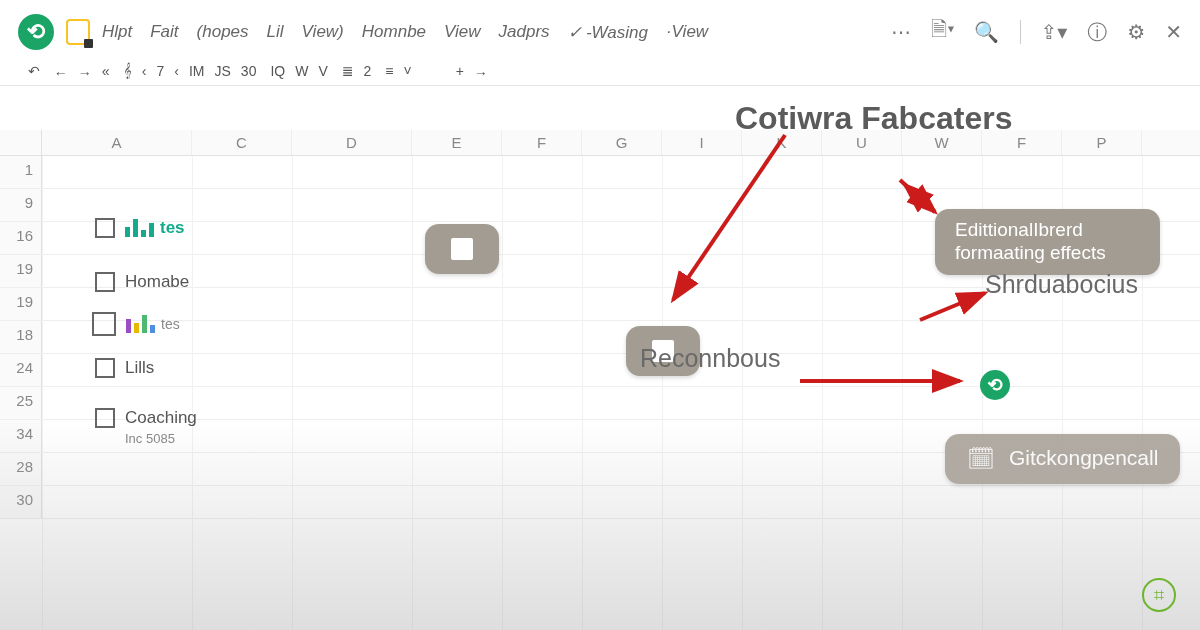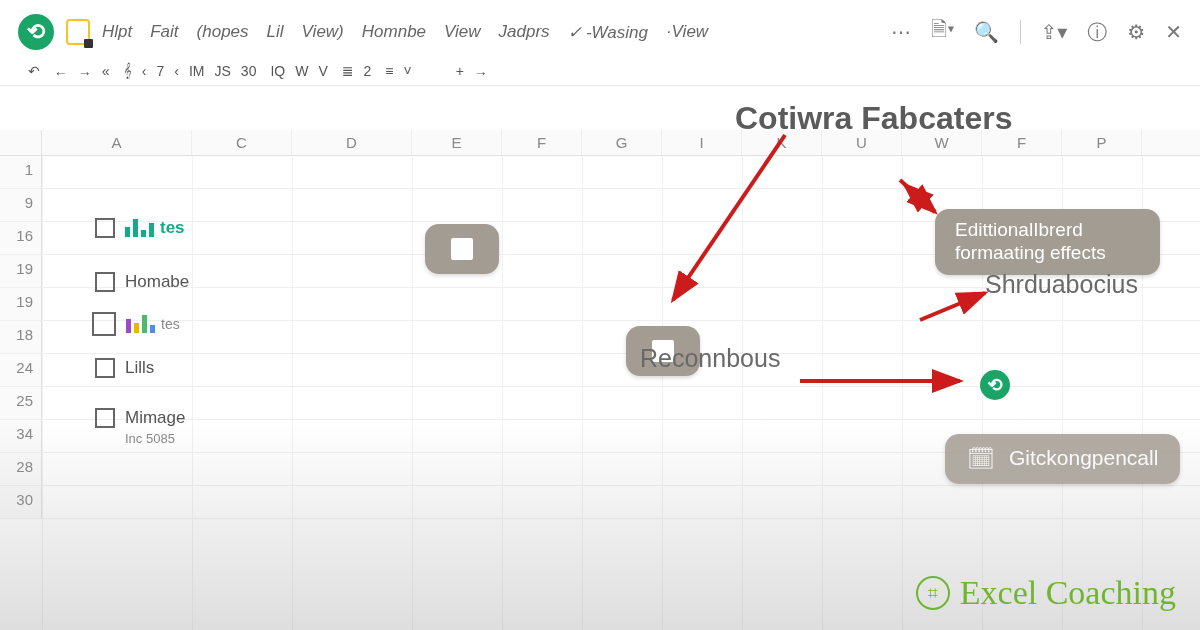--- a/index.html
+++ b/index.html
@@ -280,21 +280,21 @@
   </span>
   <span style="color:#888;font-size:14px">tes</span>
 </div>
 <div class="chkrow" style="left:95px;top:358px">
   <span class="checkbox"></span>
   <span>Lills</span>
 </div>
 <div class="chkrow" style="left:95px;top:408px;align-items:start">
   <span class="checkbox"></span>
   <span>
-    <span>Mimage</span><br>
+    <span>Coaching</span><br>
     <span style="font-size:13px;color:#888">Inc 5085</span>
   </span>
 </div>
 
 <div class="pill" style="left:425px;top:198px">
   <span class="sq"></span>
 </div>
 <div class="pill" style="left:626px;top:300px">
   <span class="sq"></span>
 </div>
@@ -321,14 +321,13 @@
   <line x1="900" y1="180" x2="935" y2="212" stroke="#cc1b1b" stroke-width="4" marker-end="url(#ah)"></line>
   <line x1="935" y1="212" x2="905" y2="185" stroke="#cc1b1b" stroke-width="4" marker-end="url(#ah)"></line>
   <line x1="920" y1="320" x2="985" y2="293" stroke="#cc1b1b" stroke-width="4" marker-end="url(#ah)"></line>
   <line x1="800" y1="381" x2="960" y2="381" stroke="#cc1b1b" stroke-width="4" marker-end="url(#ah)"></line>
 </svg>
 
 <div class="fade"></div>
 
 <div class="watermark">
   <span class="wm-icon">⌗</span>
-  <span>Excel Coaching</span>
 </div>
 
 </body></html>

